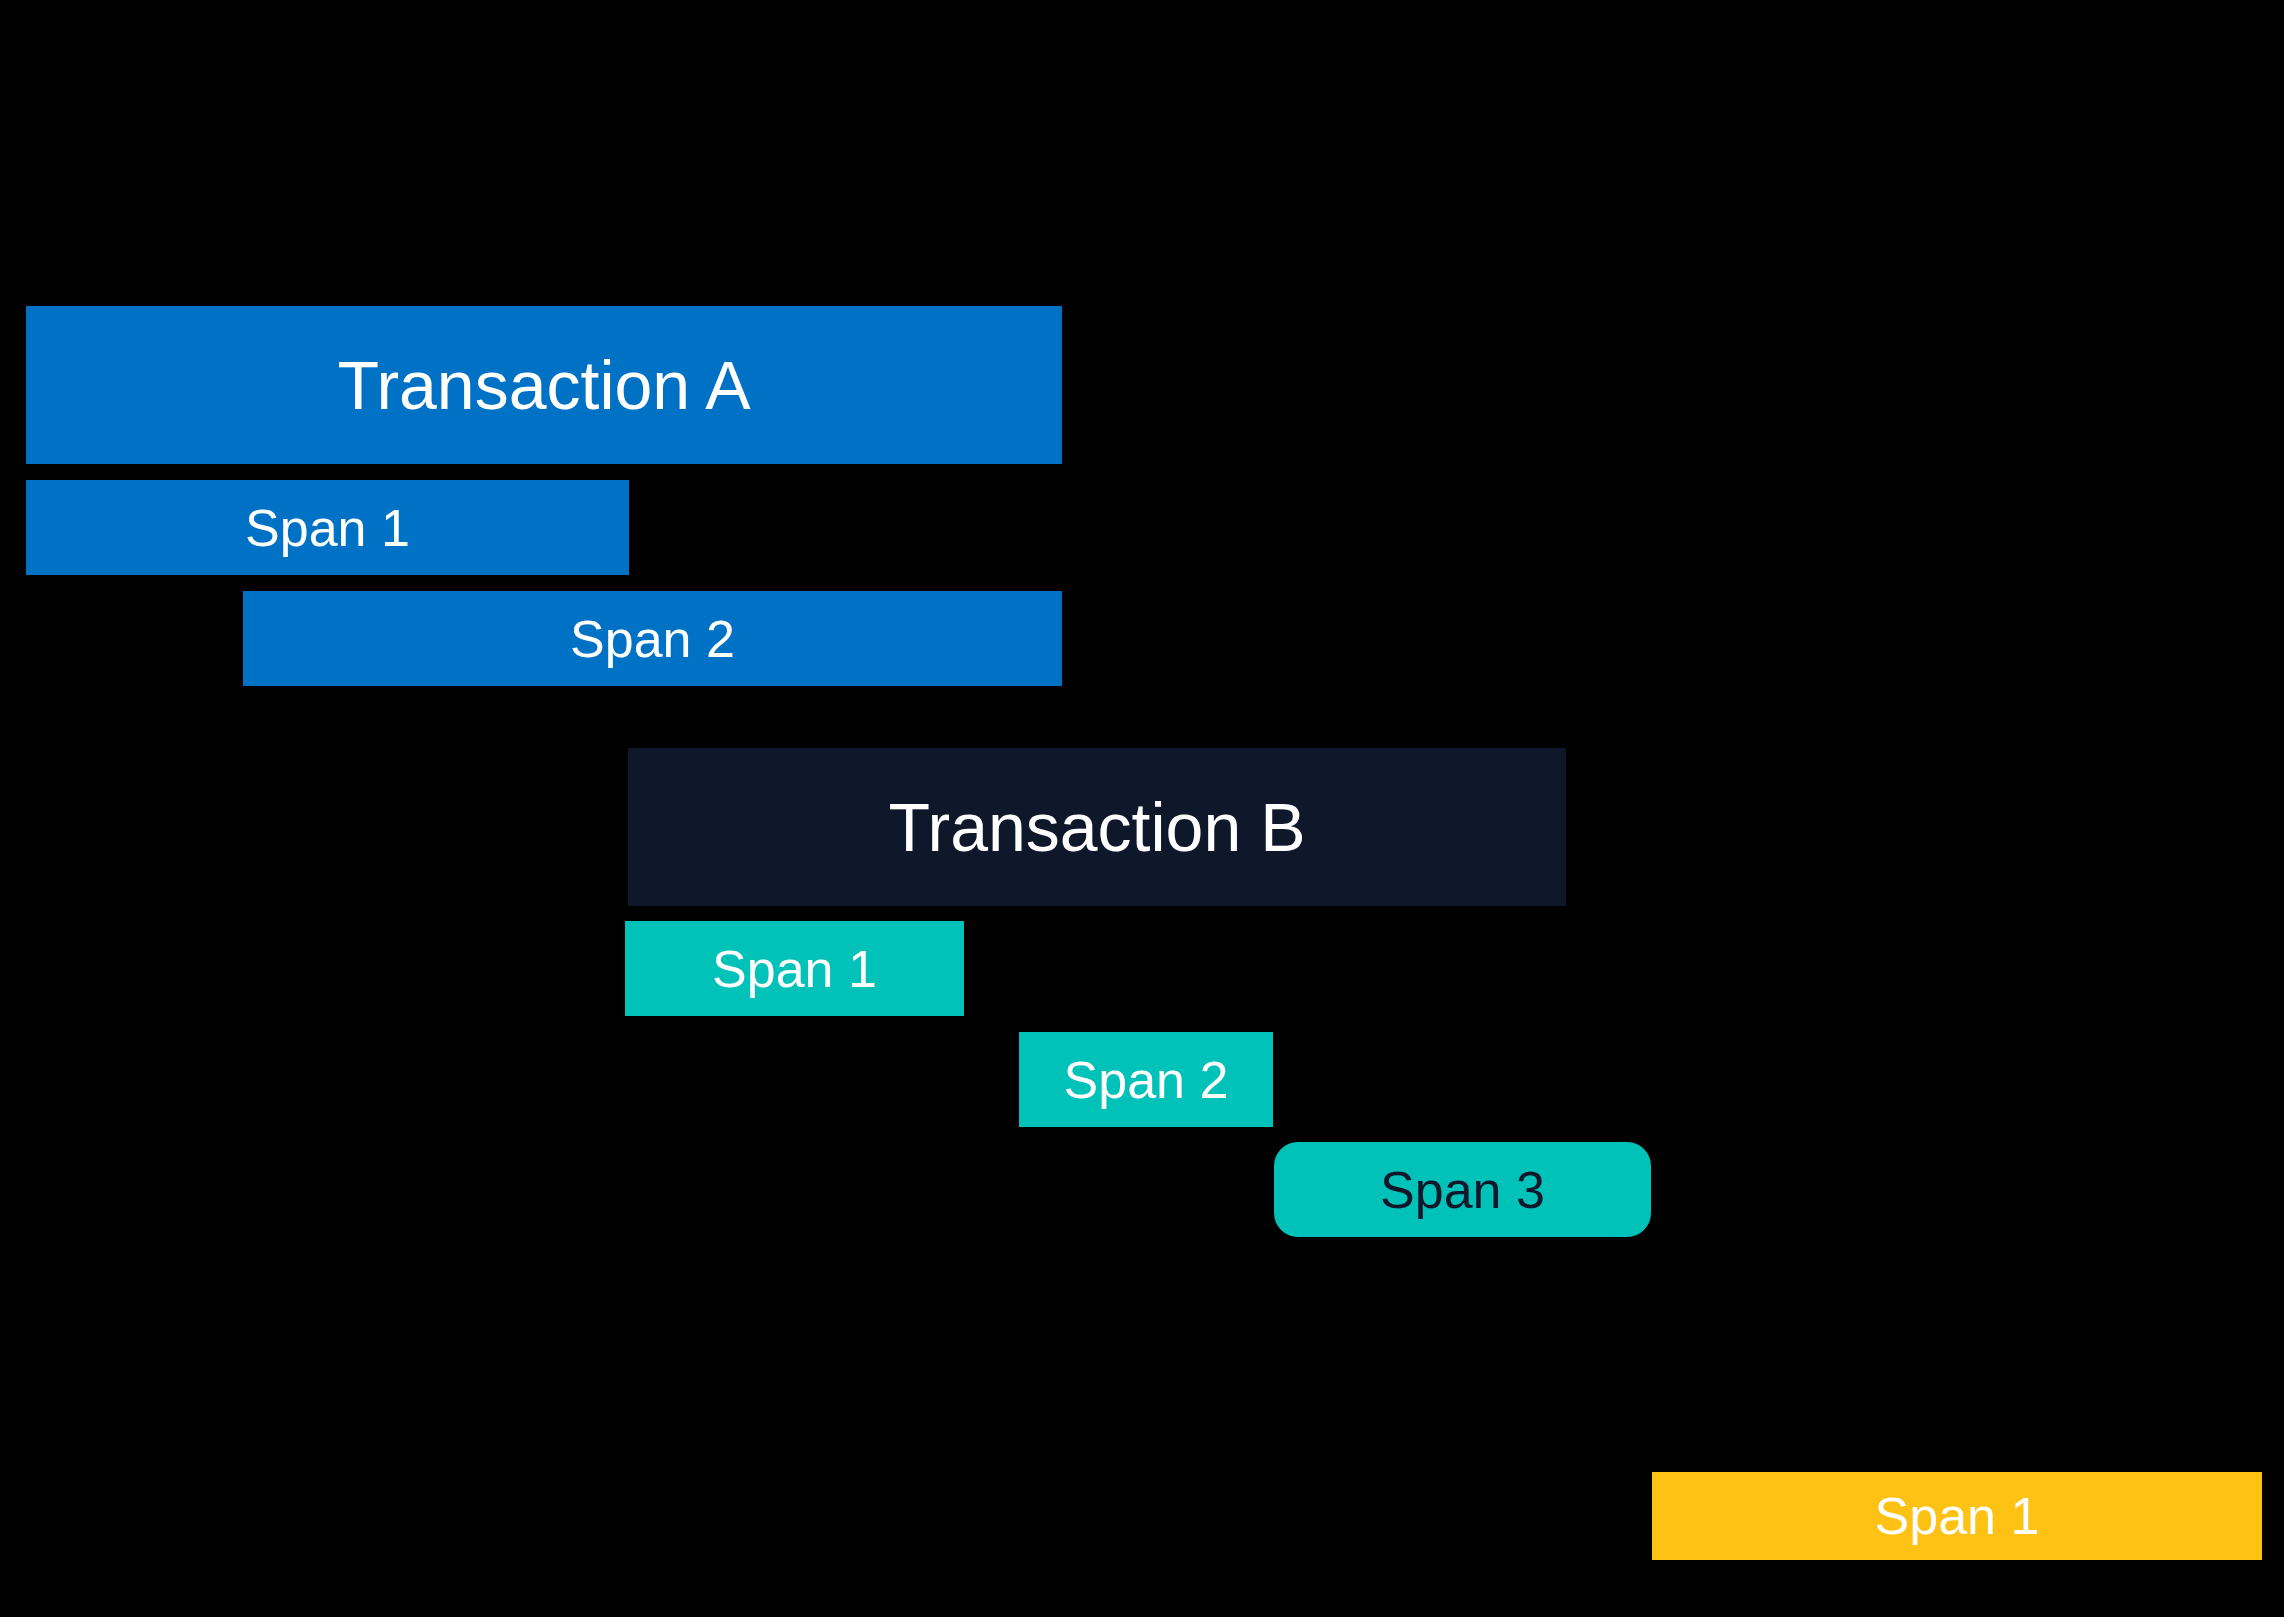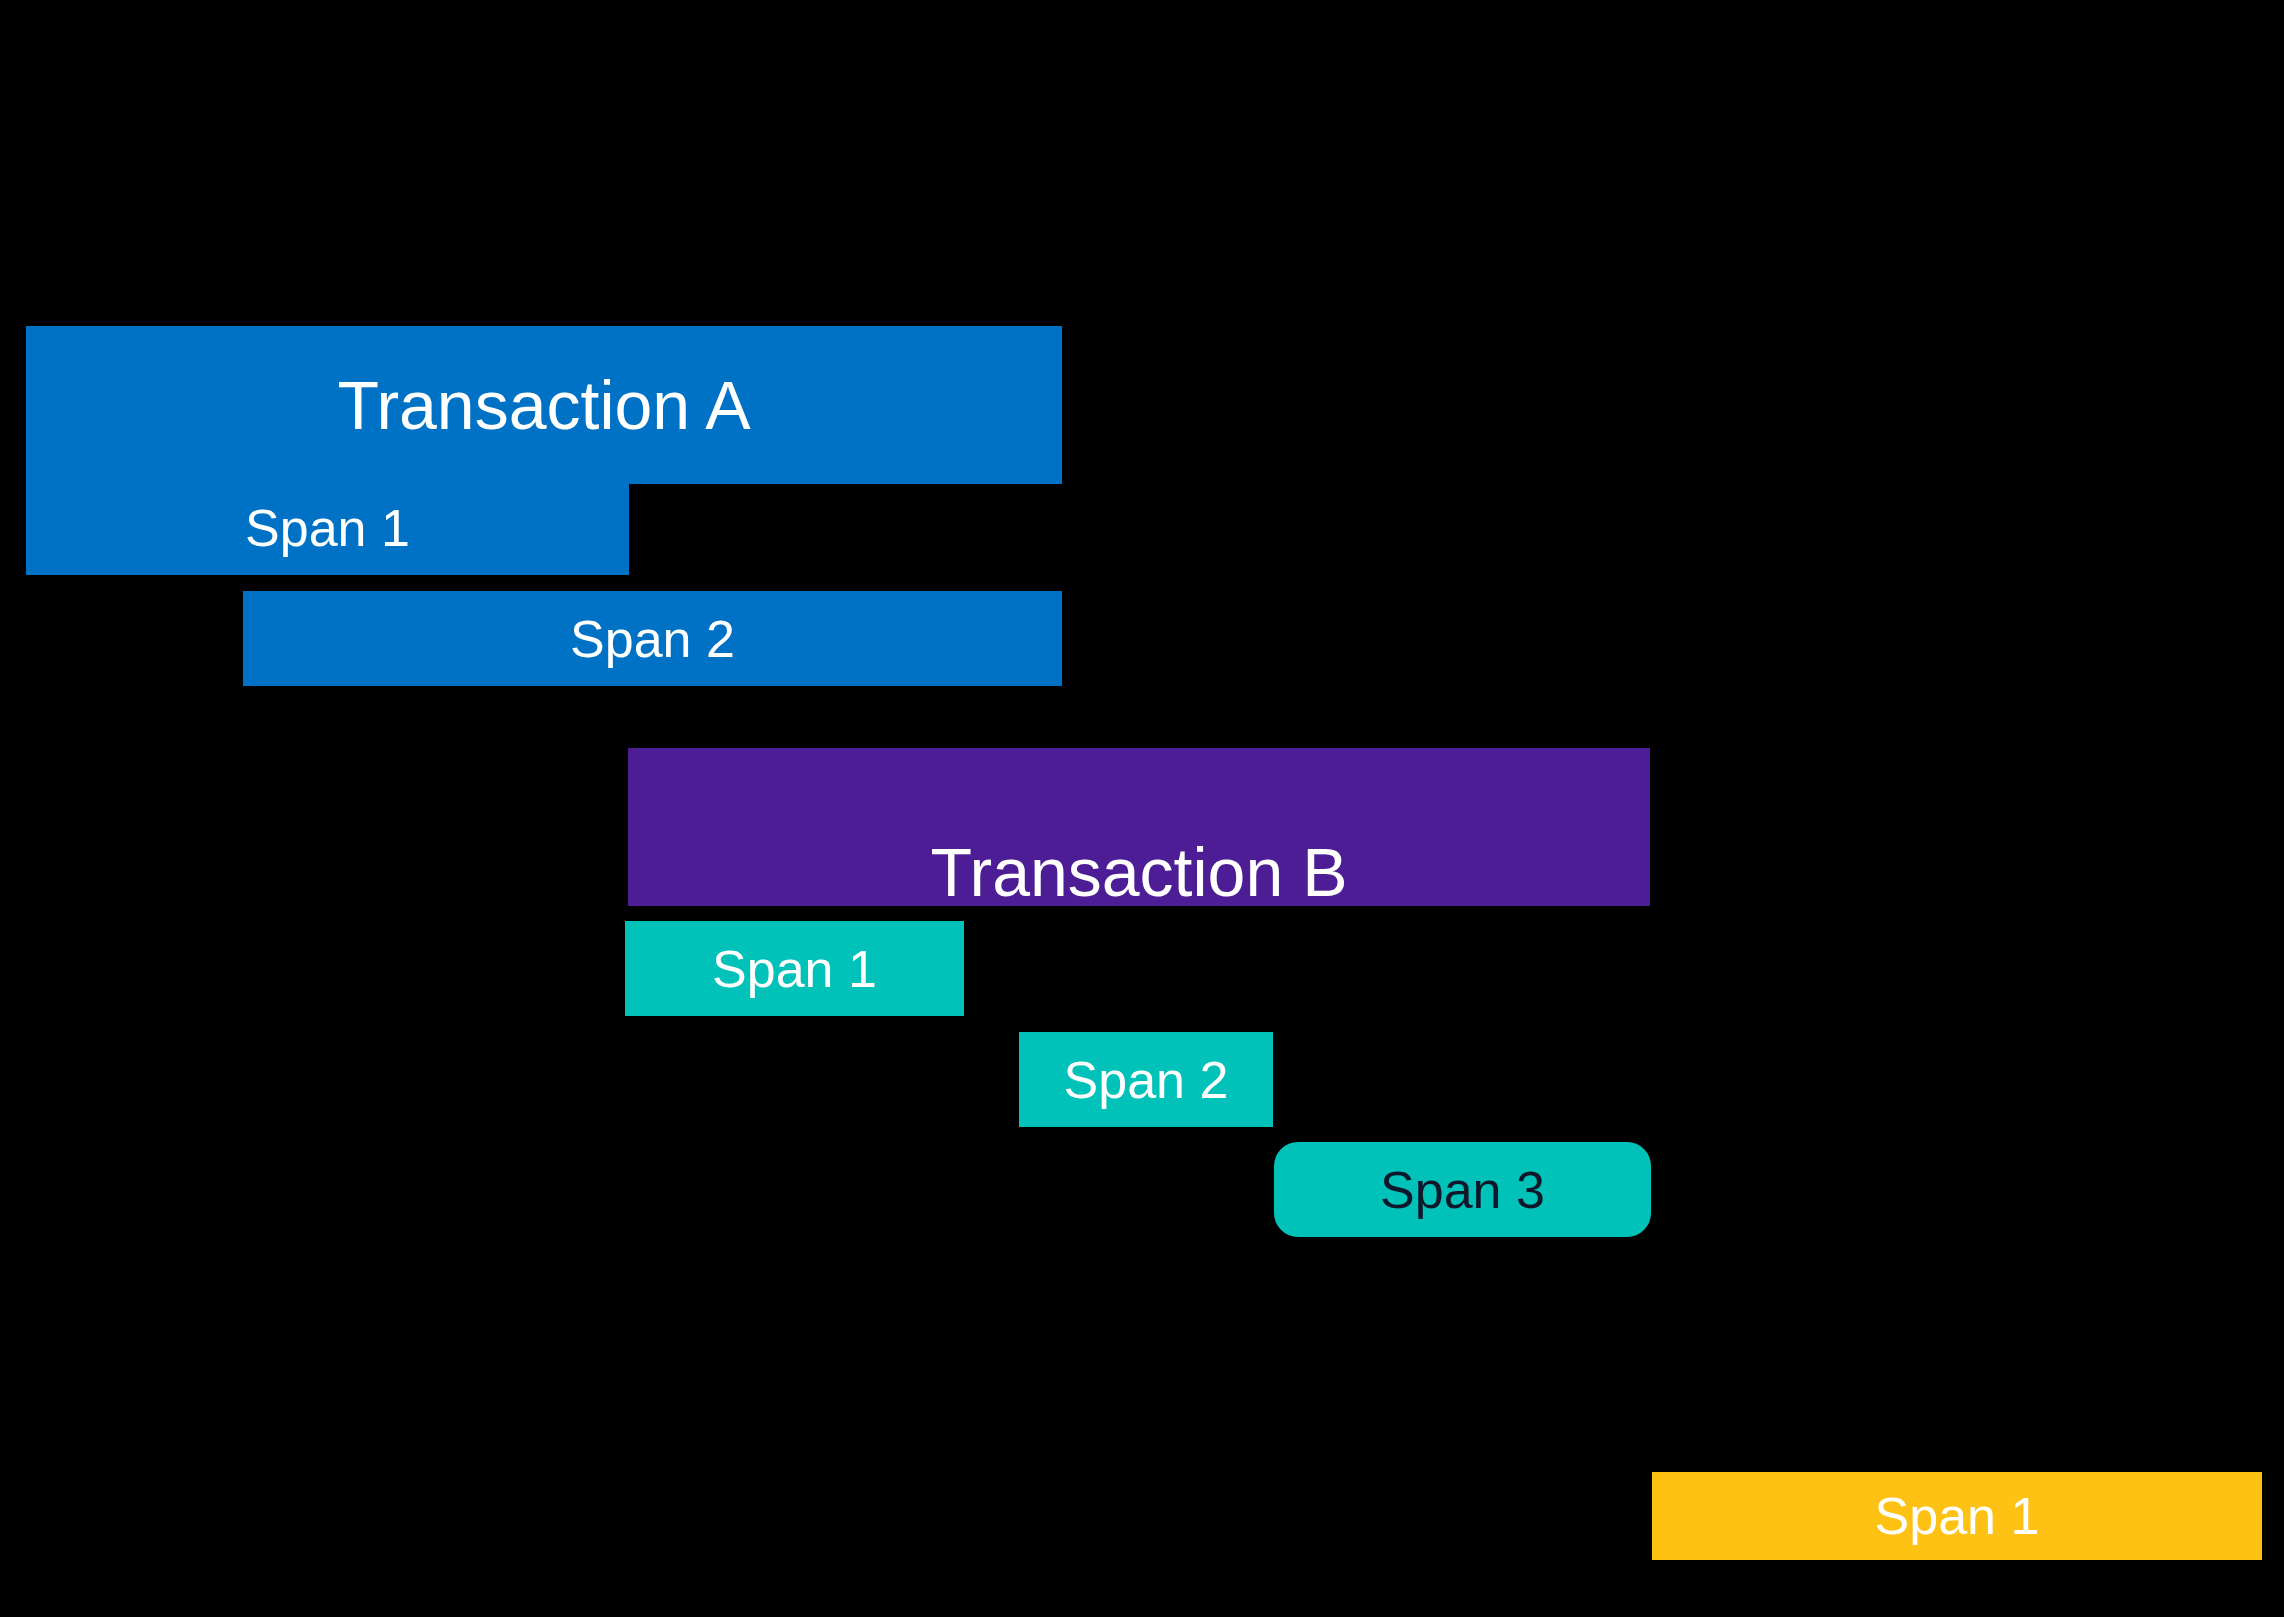--- a/index.html
+++ b/index.html
@@ -34,30 +34,30 @@
   
   .level-trace        { font-size: 79px; }
   .level-transaction  { font-size: 68px;  }
   .level-span         { font-size: 52px;  }
 </style>
 </head>
 <body>
 
 <div id="stage" style="background: rgb(0, 0, 0);">
 
-    <div class="bar level-transaction" style="left: 26px; top: 306px; width: 1036px; height: 158px; background: rgb(0, 114, 198); color: rgb(255, 255, 255); margin-top: 20px;">
+    <div class="bar level-transaction" style="left: 26px; top: 306px; width: 1036px; height: 158px; background: rgb(0, 114, 198); color: rgb(255, 255, 255);">
       <span class="bar-label">Transaction A</span>
     </div>
     <div class="bar level-span" style="left: 26px; top: 480px; width: 603px; height: 95px; background: rgb(0, 114, 198); color: rgb(255, 255, 255);">
       <span class="bar-label">Span 1</span>
     </div>
     <div class="bar level-span" style="left: 243px; top: 591px; width: 819px; height: 95px; background: rgb(0, 114, 198); color: rgb(255, 255, 255);">
       <span class="bar-label">Span 2</span>
     </div>
-    <div class="bar level-transaction" style="left: 628px; top: 748px; width: 1022px; height: 158px; background: #4c1d95; color: rgb(255, 255, 255); align-items: flex-end;">
+    <div class="bar level-transaction" style="left: 628px; top: 748px; width: 938px; height: 158px; background: #0f172a; color: rgb(255, 255, 255);">
       <span class="bar-label">Transaction B</span>
     </div>
     <div class="bar level-span" style="left: 625px; top: 921px; width: 339px; height: 95px; background: rgb(0, 194, 184); color: rgb(255, 255, 255);">
       <span class="bar-label">Span 1</span>
     </div>
     <div class="bar level-span" style="left: 1019px; top: 1032px; width: 254px; height: 95px; background: rgb(0, 194, 184); color: rgb(255, 255, 255);">
       <span class="bar-label">Span 2</span>
     </div>
     <div class="bar level-span" style="left: 1274px; top: 1142px; width: 377px; height: 95px; background: rgb(0, 194, 184); color: #0f172a; border-radius: 24px;">
       <span class="bar-label">Span 3</span>

